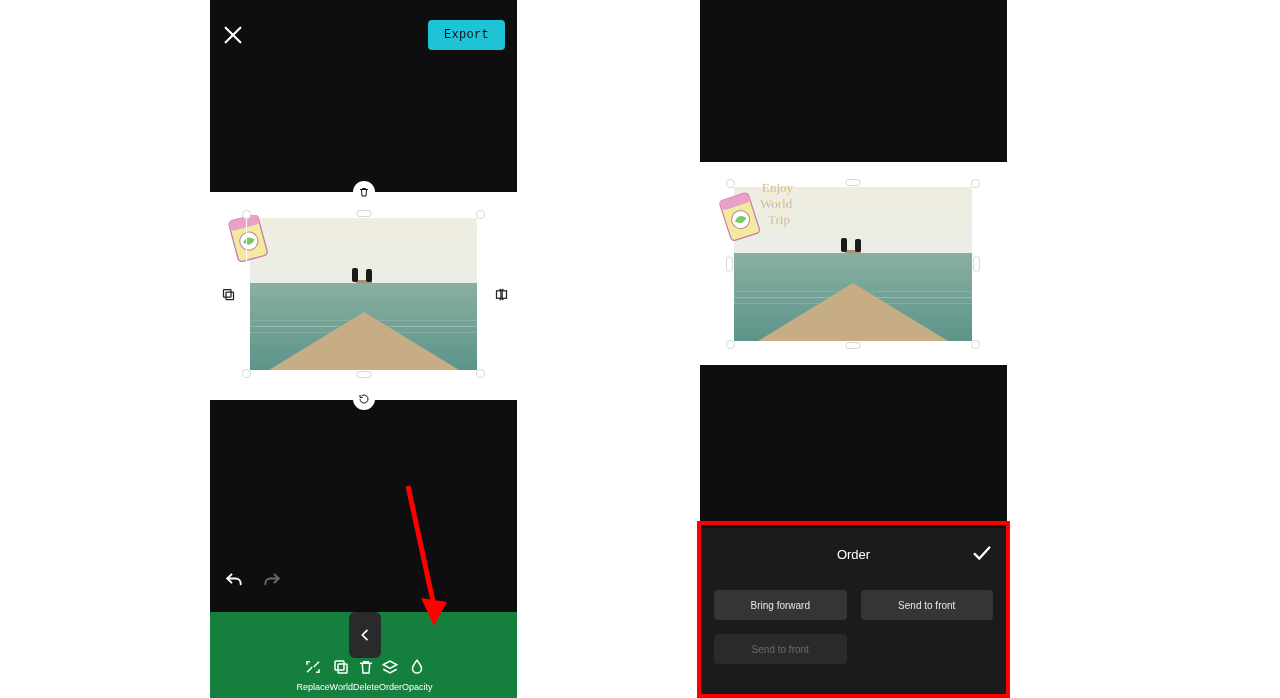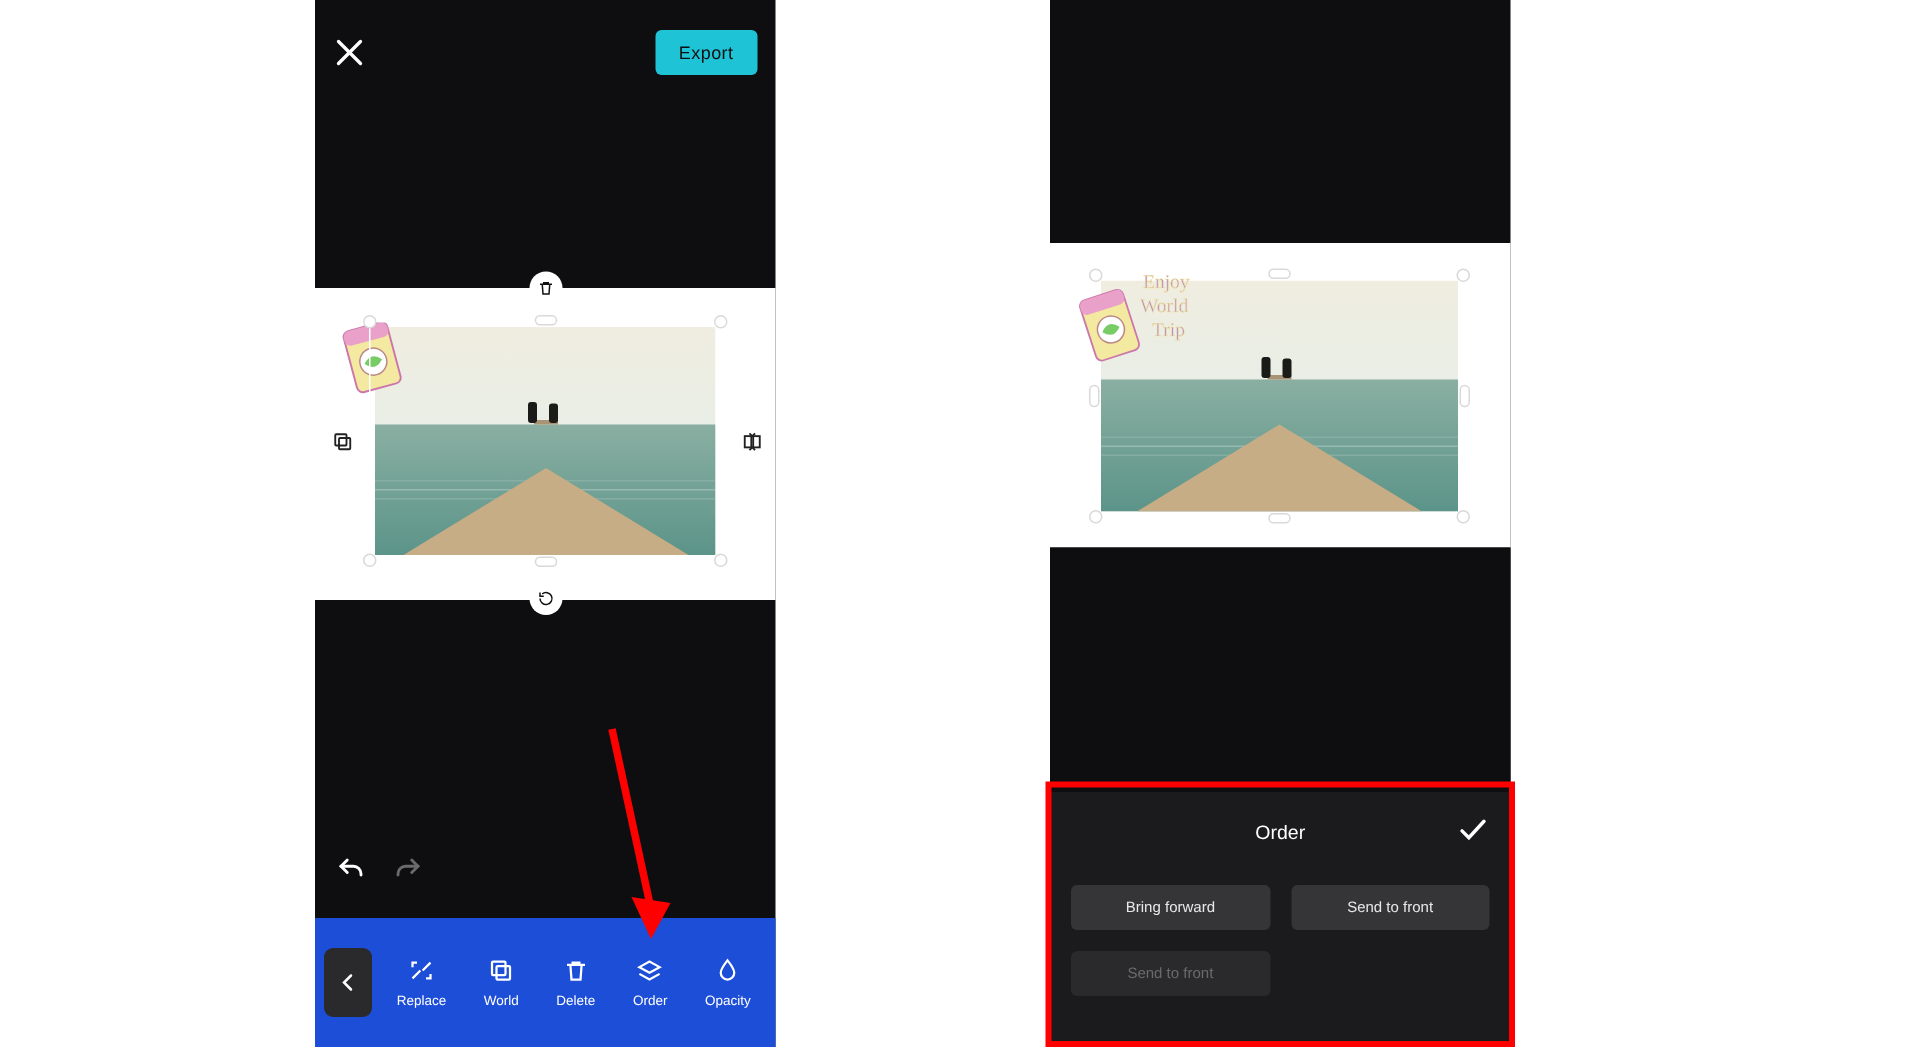--- a/index.html
+++ b/index.html
@@ -23,20 +23,21 @@
 
   
   .header-l {
     position: absolute;
     top: 0; left: 0; right: 0;
     height: 70px;
     display: flex;
     align-items: center;
     justify-content: space-between;
     padding: 17px 12px;
+    font-family: Liberation Mono, monospace;
   }
   .close-icon { width: 22px; height: 22px; color: #fff; cursor: pointer; }
   .export-btn {
     background: #1ec4d6;
     color: #0e0e10;
     font-size: 12px;
     padding: 8px 16px;
     border-radius: 4px;
     cursor: pointer;
     letter-spacing: 0.3px;
@@ -139,24 +140,25 @@
   
   .undo-row { position:absolute; bottom: 103px; left: 14px; display:flex; gap:18px; color:#fff; }
   .undo-row .dim { opacity: .38; }
   .undo-row svg { width: 20px; height: 20px; }
 
   
   .toolbar-l {
     position: absolute;
     bottom: 0; left:0; right:0;
     height: 86px;
-    background: #1d4ed8;
+    background: #15803d;
     display:flex;
     align-items: center;
     padding-left: 6px;
+    flex-direction: column;
   }
   .back-chip {
     width: 32px; height: 46px;
     background: #2a2a2c;
     border-radius: 6px;
     display:flex; align-items:center; justify-content:center;
     color:#fff; margin-right:4px;
     cursor:pointer;
   }
   .tool-items { display:flex; flex:1; justify-content: space-around; padding-right:4px; }

